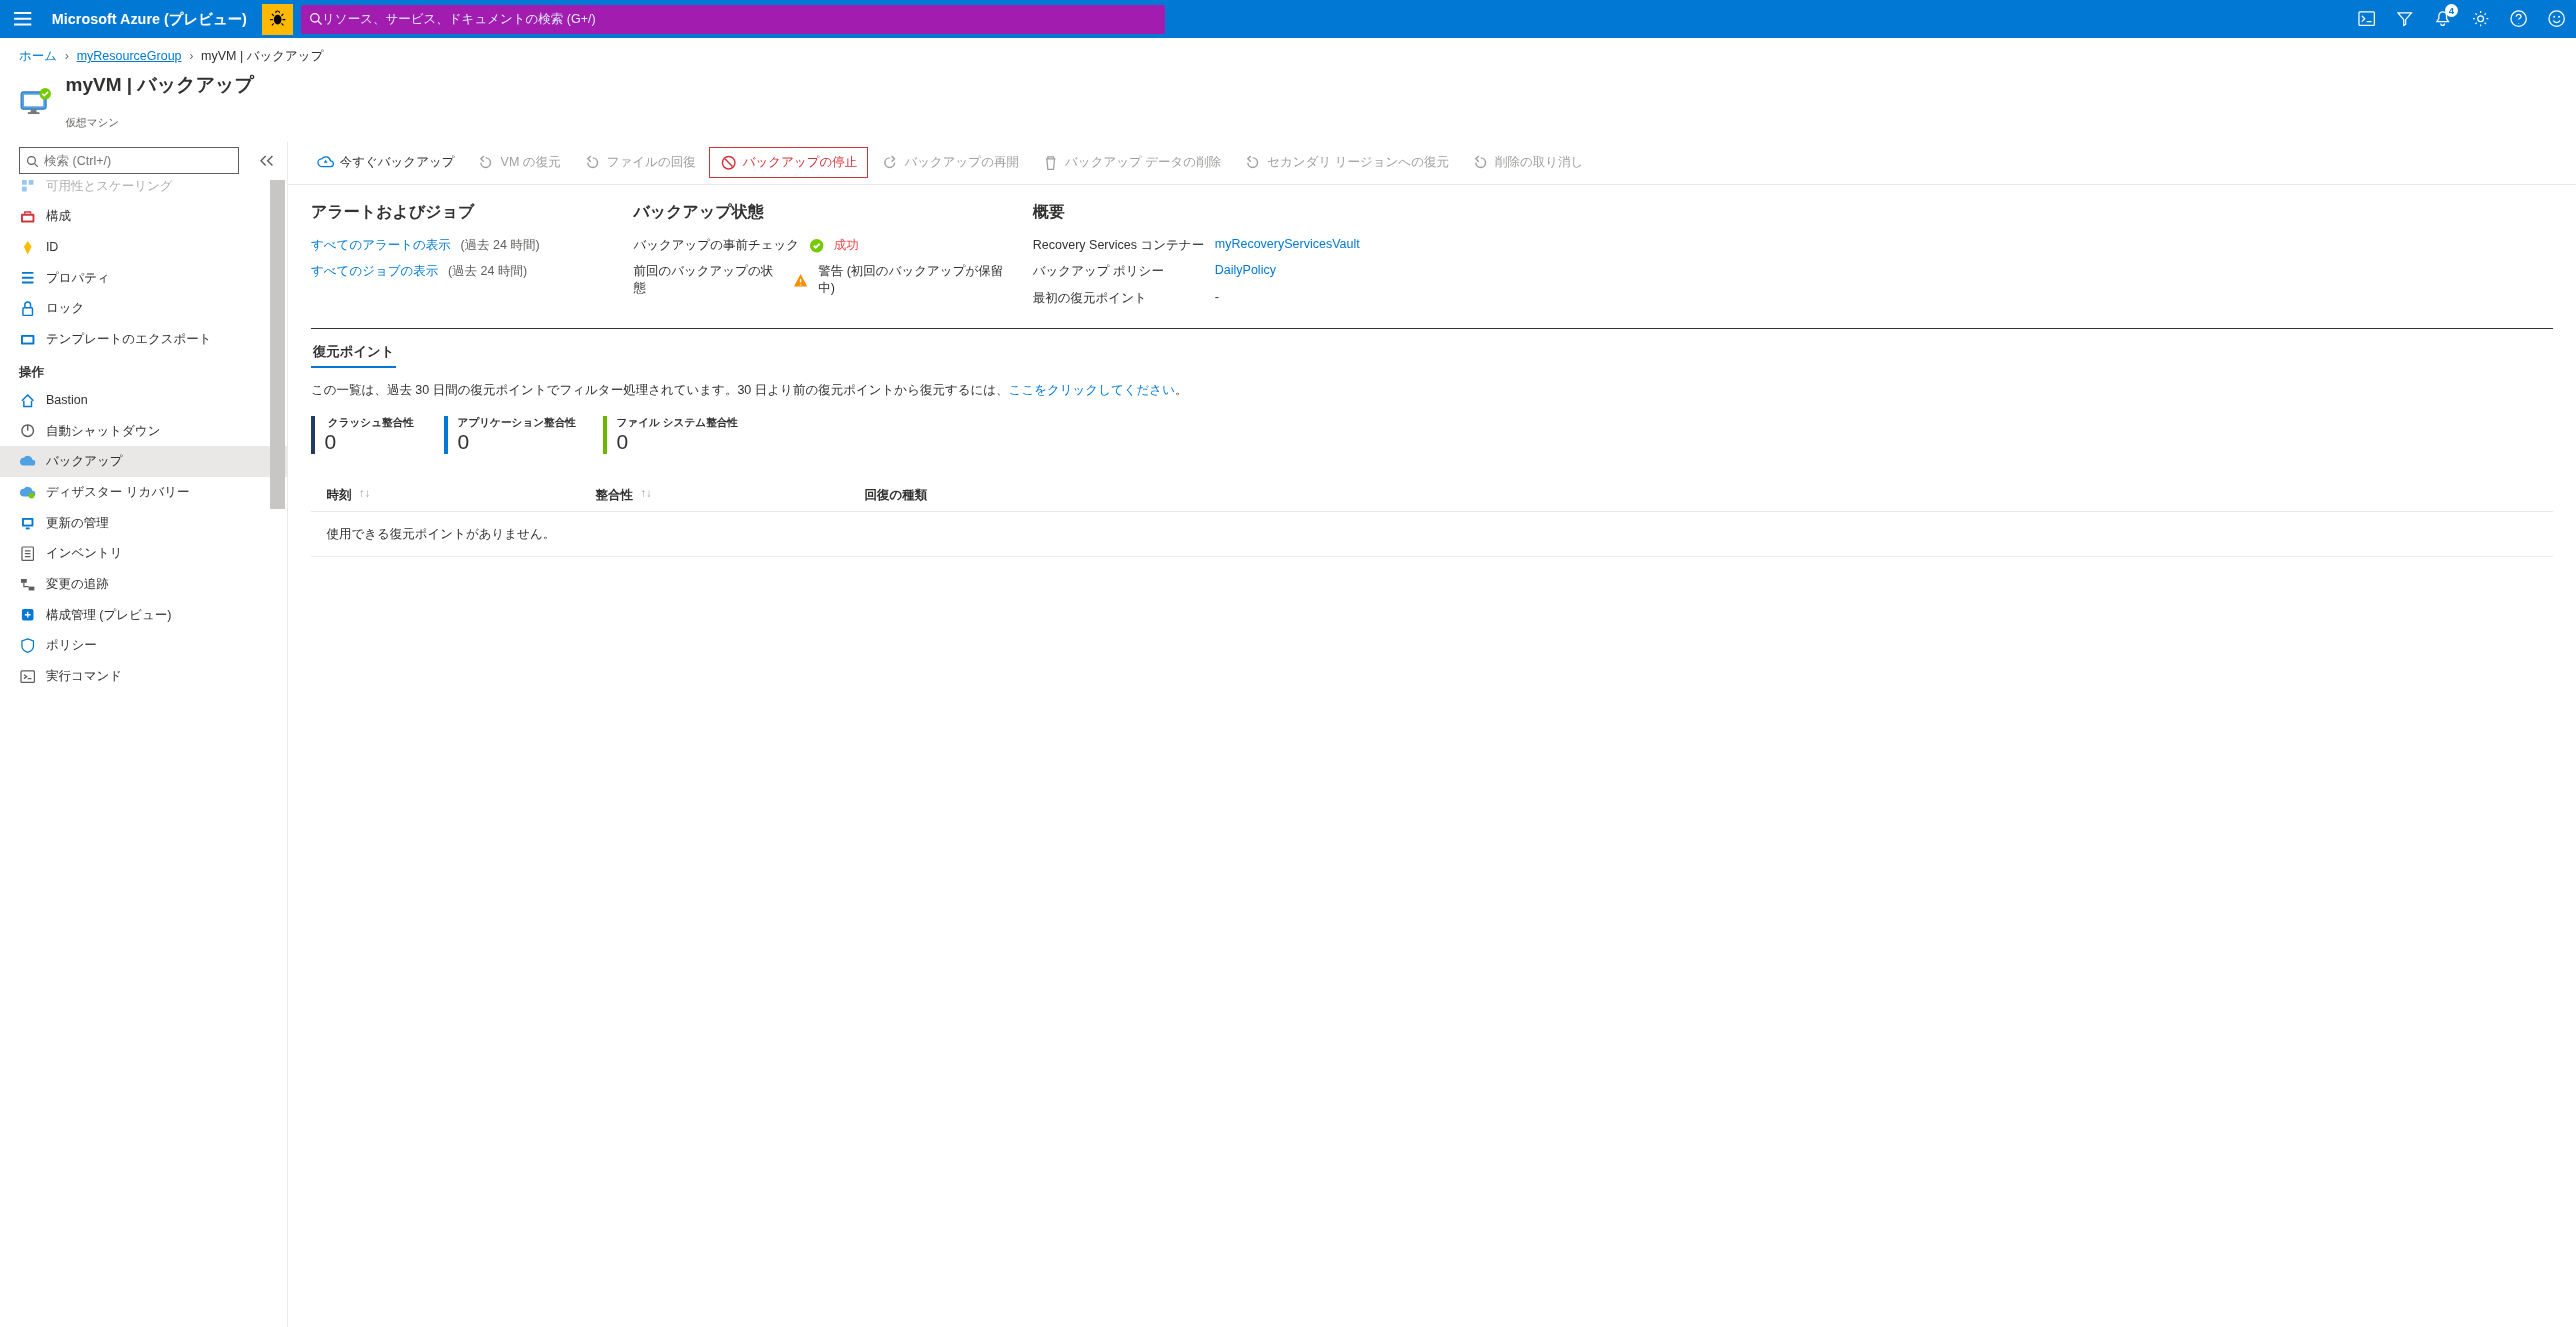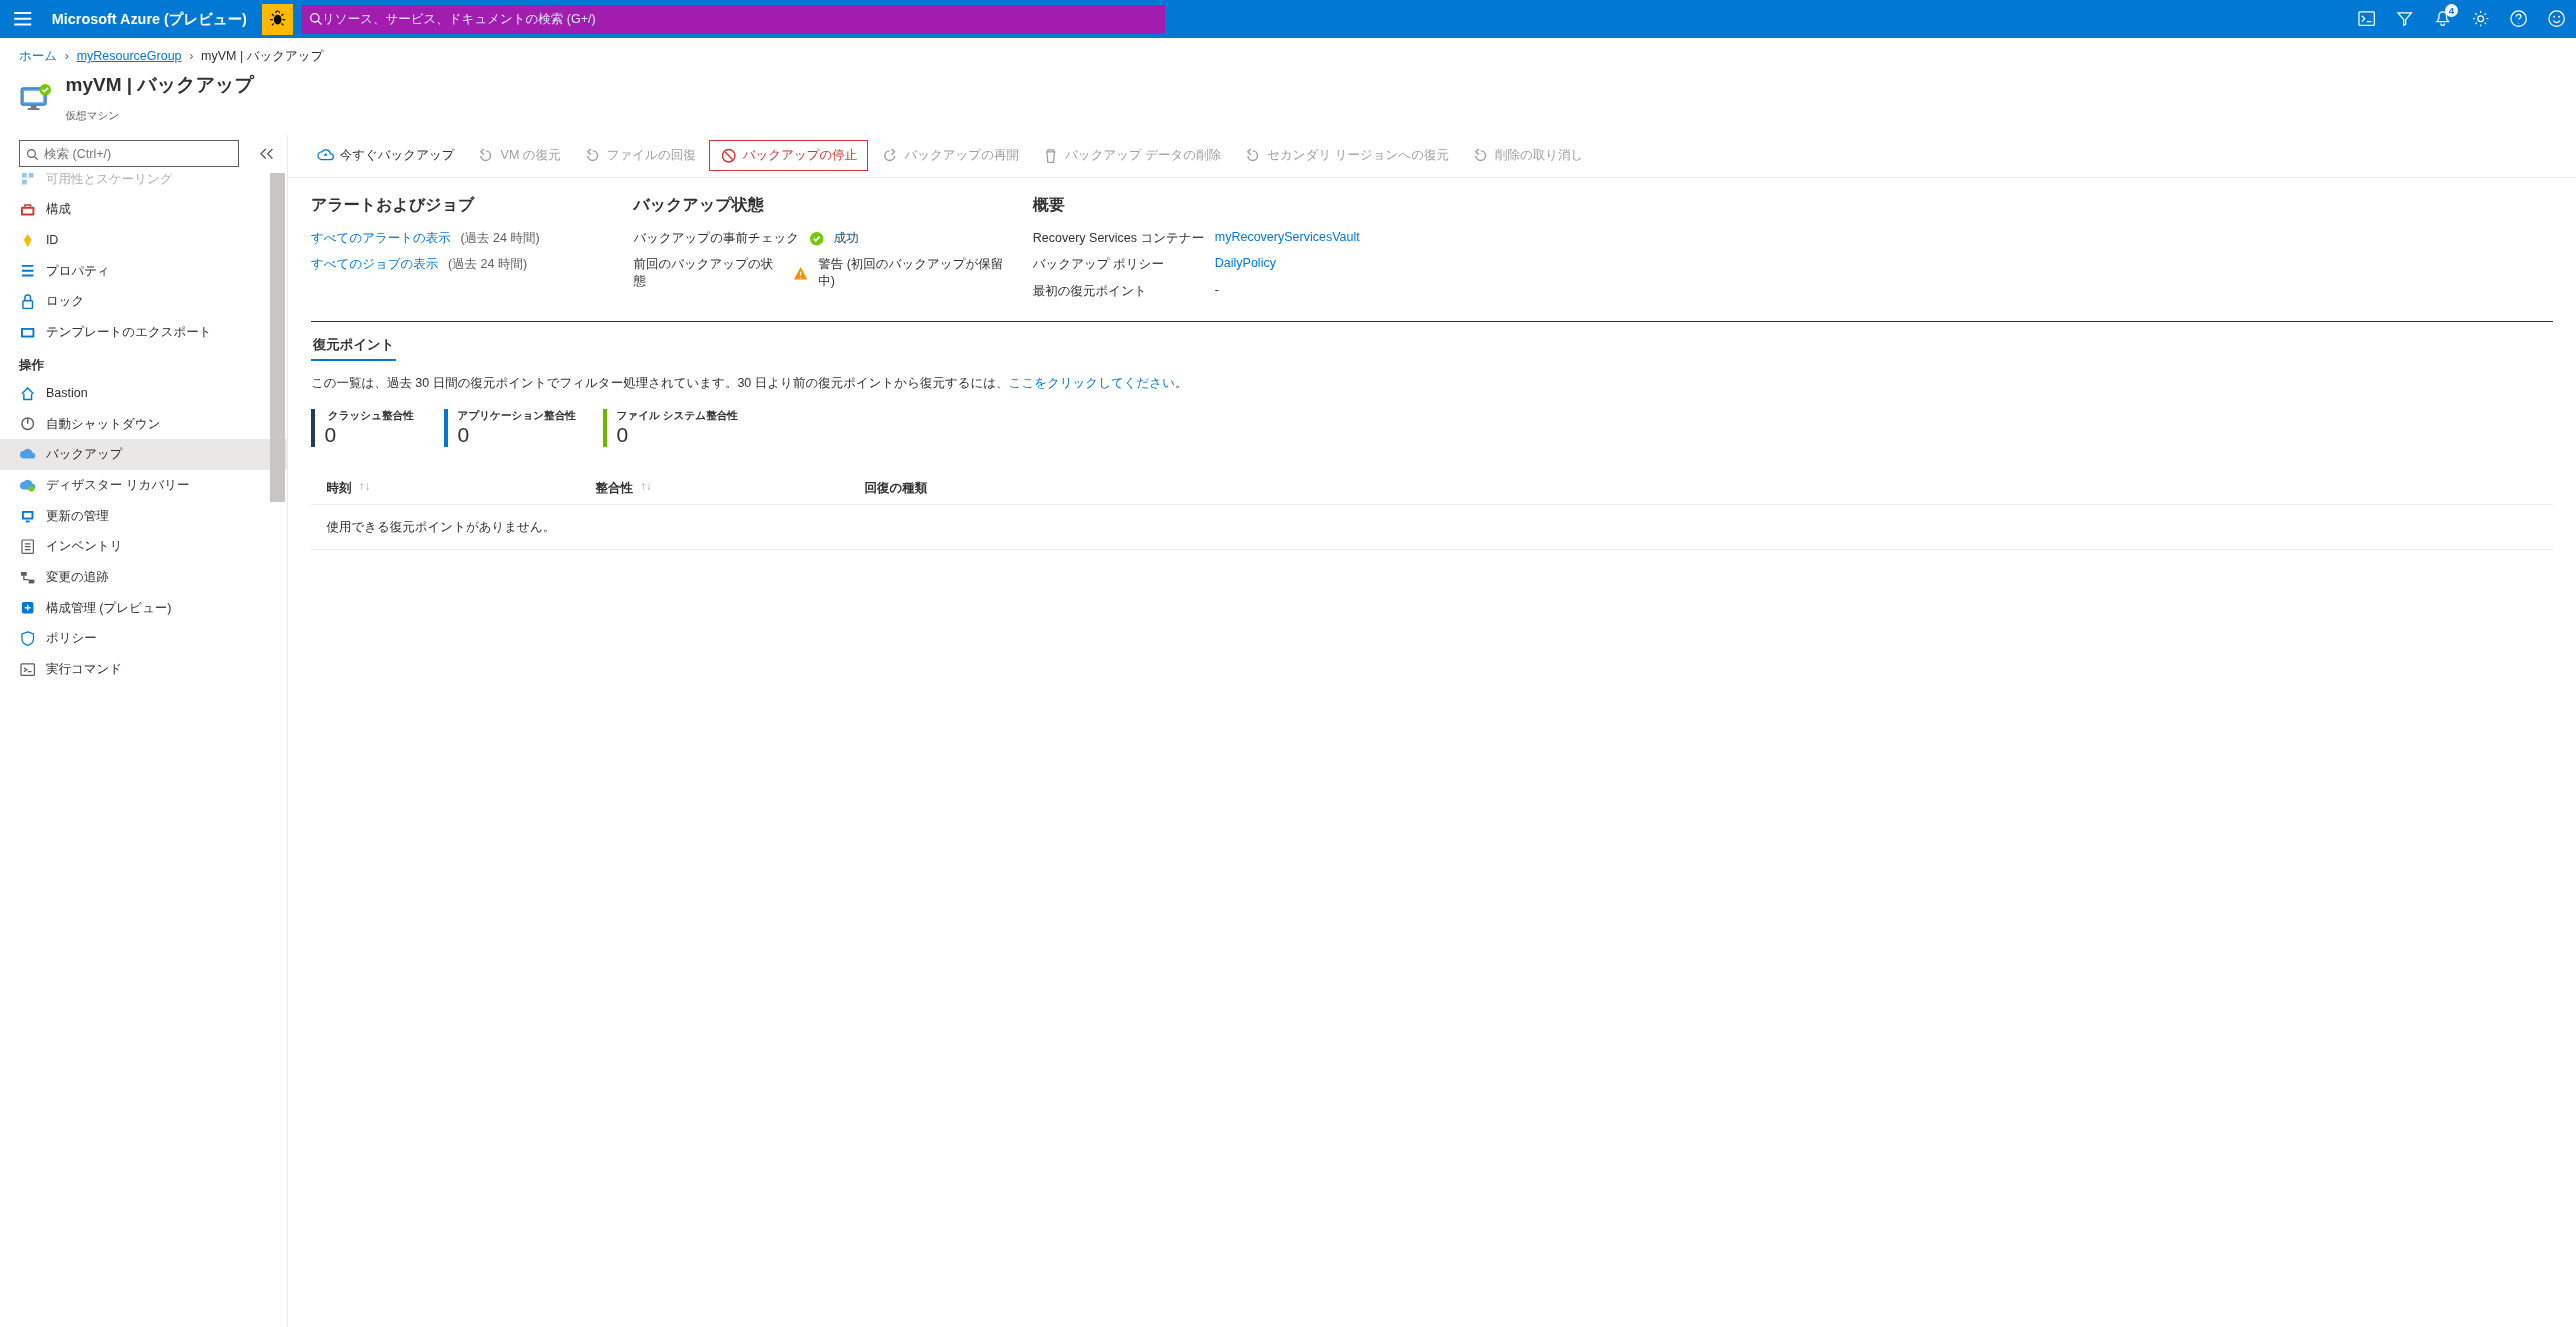--- a/index.html
+++ b/index.html
@@ -22,21 +22,21 @@
 .breadcrumb { padding: 9.6px 19px 3.8px; font-size: 12.5px; display: flex; align-items: center; gap: 7.7px; }
 .breadcrumb a { color: #0078d4; text-decoration: none; }
 .breadcrumb .sep { color: #666; }
 .breadcrumb .current { color: #323130; }
 .breadcrumb a.underlined { text-decoration: underline; }
 
 
 .res-title { display: flex; align-items: center; padding: 3.8px 19px 11.5px; gap: 11.5px; }
 .res-title .icon { width: 35px; height: 35px; display: flex; align-items: center; justify-content: center; }
 .res-title h1 { font-size: 19px; font-weight: 600; }
-.res-title .subtitle { font-size: 10.6px; color: #605e5c; margin-top: 11px; }
+.res-title .subtitle { font-size: 10.6px; color: #605e5c; margin-top: 18px; }
 
 
 .layout { display: flex; height: calc(100vh - 115px); }
 .sidebar { width: 288px; border-right: 1px solid #edebe9; display: flex; flex-direction: column; }
 .side-search-wrap { padding: 5.8px 9.6px 5.8px 19px; display: flex; align-items: center; gap: 17px; }
 .side-search { flex: 1; height: 27px; border: 1px solid #605e5c; display: flex; align-items: center; padding: 0 5.8px; gap: 5.8px; }
 .side-search input { flex: 1; border: none; outline: none; font-size: 12.5px; }
 .collapse-chevron { color: #605e5c; cursor: pointer; padding: 3.8px; }
 
 .menu { flex: 1; overflow-y: auto; position: relative; }
@@ -61,21 +61,21 @@
 
 .section { padding: 17.3px 23px 7.7px; }
 .three-col { display: grid; grid-template-columns: 307px 384px 1fr; gap: 15.4px; }
 .col h3 { font-size: 16px; font-weight: 600; margin-bottom: 13.4px; }
 .col .row { display: flex; align-items: center; gap: 9.6px; margin-bottom: 9.6px; font-size: 12.5px; }
 .col .row .link { color: #0078d4; cursor: pointer; }
 .col .row .muted { color: #605e5c; }
 .col .kv { display: grid; grid-template-columns: 182px 1fr; row-gap: 9.6px; font-size: 12.5px; }
 .col .kv .k { color: #323130; }
 .col .kv .v .link { color: #0078d4; cursor: pointer; }
-.status-ok { color: #0c4a6e; }
+.status-ok { color: #ef4444; }
 
 hr.div { border: none; border-top: 1px solid #323130; margin: 13.4px 23px 0; }
 
 .tabs { padding: 7.7px 23px 0; }
 .tabs .tab { display: inline-block; font-size: 13.4px; font-weight: 600; padding: 5.8px 1.9px; border-bottom: 2.9px solid #0078d4; cursor: pointer; }
 
 .desc { padding: 13.4px 23px 0; font-size: 12.5px; }
 .desc .link { color: #0078d4; cursor: pointer; }
 
 .counters { display: flex; gap: 27px; padding: 17.3px 23px 9.6px; }

